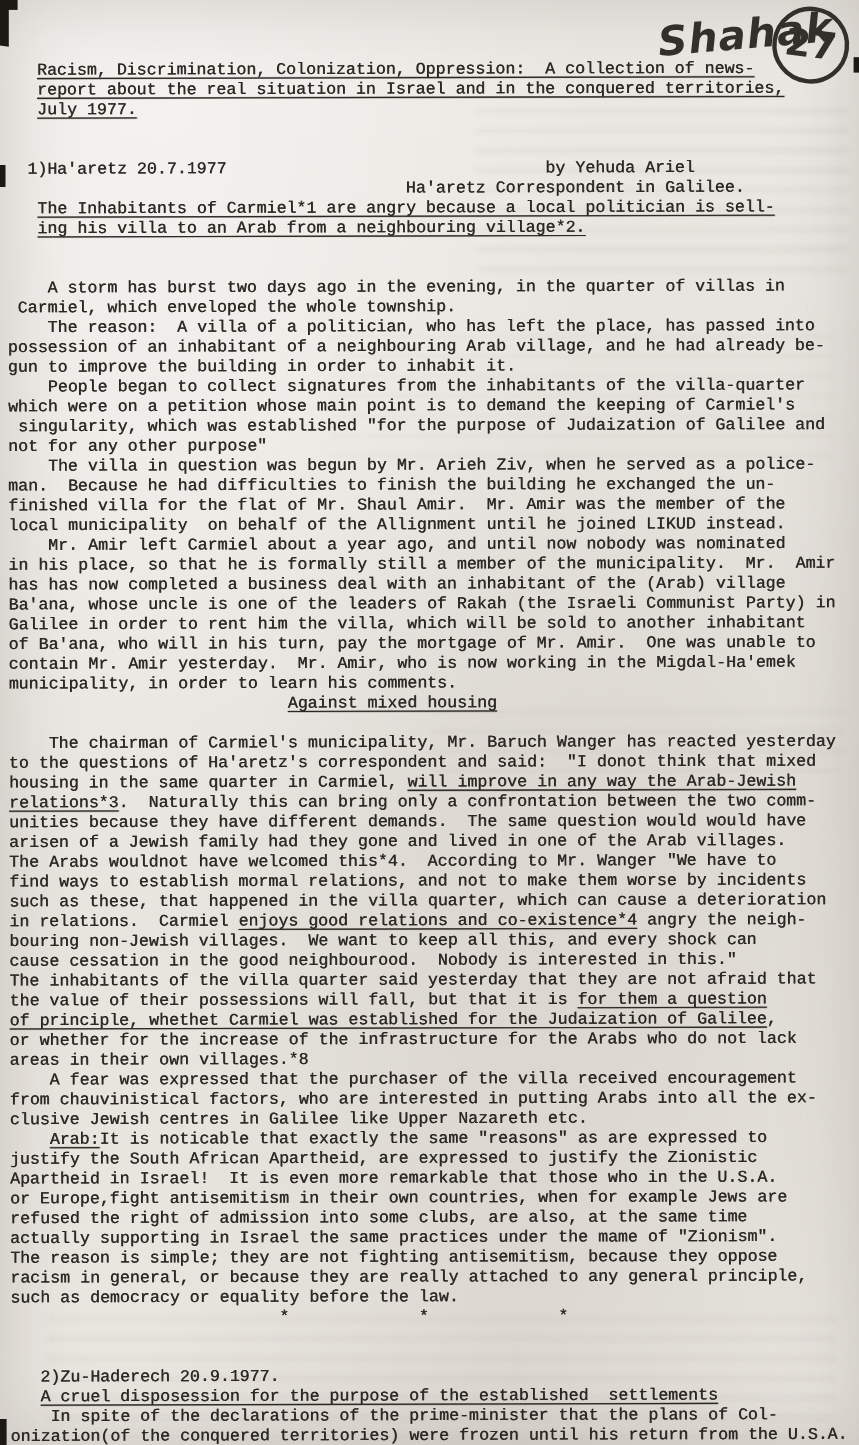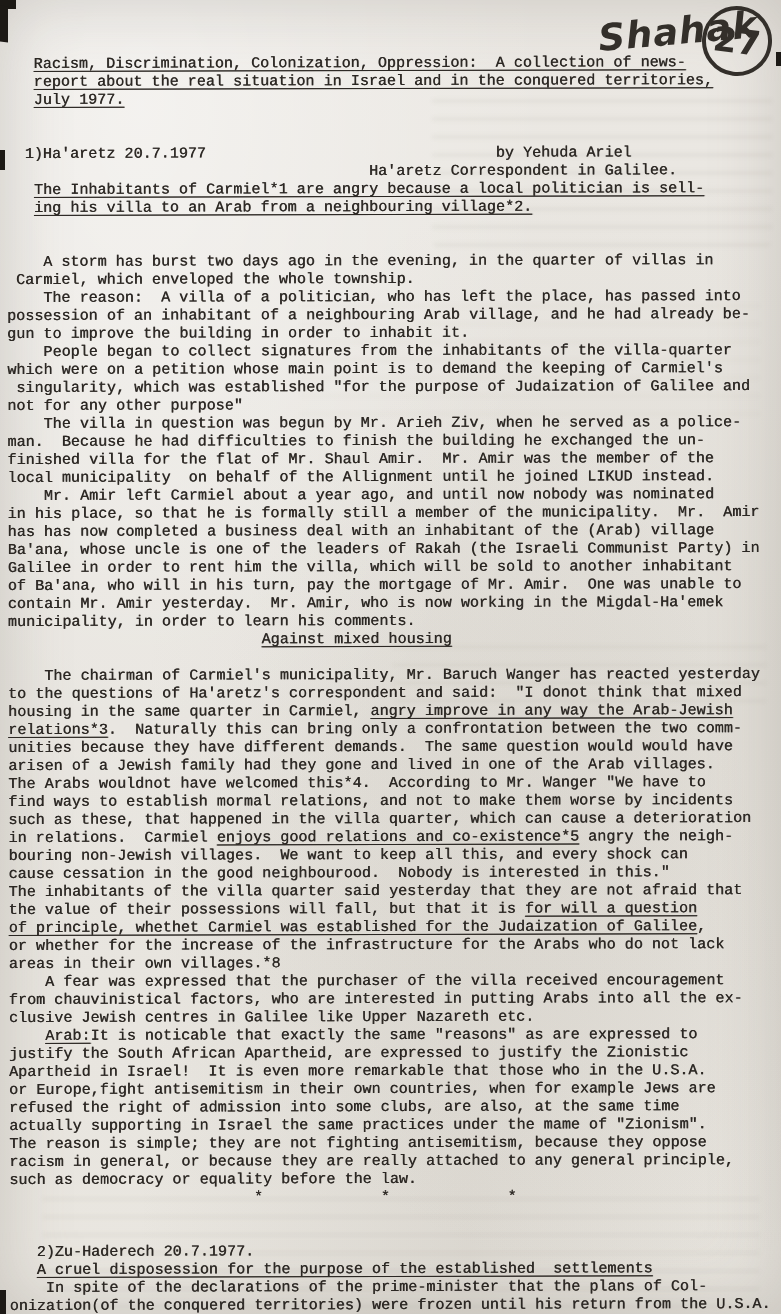--- a/index.html
+++ b/index.html
@@ -125,49 +125,49 @@
       <div class="tl"><span>has has now completed a business deal with an inhabitant of the (Arab) village</span></div>
       <div class="tl"><span>Ba'ana, whose uncle is one of the leaders of Rakah (the Israeli Communist Party) in</span></div>
       <div class="tl"><span>Galilee in order to rent him the villa, which will be sold to another inhabitant</span></div>
       <div class="tl"><span>of Ba'ana, who will in his turn, pay the mortgage of Mr. Amir.  One was unable to</span></div>
       <div class="tl"><span>contain Mr. Amir yesterday.  Mr. Amir, who is now working in the Migdal-Ha'emek</span></div>
       <div class="tl"><span>municipality, in order to learn his comments.</span></div>
       <div class="tl"><span>                            </span><span class="u">Against mixed housing</span></div>
       <div class="tl"> </div>
       <div class="tl"><span>    The chairman of Carmiel's municipality, Mr. Baruch Wanger has reacted yesterday</span></div>
       <div class="tl"><span>to the questions of Ha'aretz's correspondent and said:  "I donot think that mixed</span></div>
-      <div class="tl"><span>housing in the same quarter in Carmiel, </span><span class="u">angry improve in any way the Arab-Jewish</span></div>
+      <div class="tl"><span>housing in the same quarter in Carmiel, </span><span class="u">will improve in any way the Arab-Jewish</span></div>
       <div class="tl"><span class="u">relations*3</span><span>.  Naturally this can bring only a confrontation between the two comm-</span></div>
       <div class="tl"><span>unities because they have different demands.  The same question would would have</span></div>
       <div class="tl"><span>arisen of a Jewish family had they gone and lived in one of the Arab villages.</span></div>
       <div class="tl"><span>The Arabs wouldnot have welcomed this*4.  According to Mr. Wanger "We have to</span></div>
       <div class="tl"><span>find ways to establish mormal relations, and not to make them worse by incidents</span></div>
       <div class="tl"><span>such as these, that happened in the villa quarter, which can cause a deterioration</span></div>
-      <div class="tl"><span>in relations.  Carmiel </span><span class="u">enjoys good relations and co-existence*5</span><span> angry the neigh-</span></div>
+      <div class="tl"><span>in relations.  Carmiel </span><span class="u">enjoys good relations and co-existence*4</span><span> angry the neigh-</span></div>
       <div class="tl"><span>bouring non-Jewish villages.  We want to keep all this, and every shock can</span></div>
       <div class="tl"><span>cause cessation in the good neighbourood.  Nobody is interested in this."</span></div>
       <div class="tl"><span>The inhabitants of the villa quarter said yesterday that they are not afraid that</span></div>
-      <div class="tl"><span>the value of their possessions will fall, but that it is </span><span class="u">for will a question</span></div>
+      <div class="tl"><span>the value of their possessions will fall, but that it is </span><span class="u">for them a question</span></div>
       <div class="tl"><span class="u">of principle, whethet Carmiel was established for the Judaization of Galilee</span><span>,</span></div>
       <div class="tl"><span>or whether for the increase of the infrastructure for the Arabs who do not lack</span></div>
       <div class="tl"><span>areas in their own villages.*8</span></div>
       <div class="tl"><span>    A fear was expressed that the purchaser of the villa received encouragement</span></div>
       <div class="tl"><span>from chauvinistical factors, who are interested in putting Arabs into all the ex-</span></div>
       <div class="tl"><span>clusive Jewish centres in Galilee like Upper Nazareth etc.</span></div>
       <div class="tl"><span>    </span><span class="u">Arab:</span><span>It is noticable that exactly the same "reasons" as are expressed to</span></div>
       <div class="tl"><span>justify the South African Apartheid, are expressed to justify the Zionistic</span></div>
       <div class="tl"><span>Apartheid in Israel!  It is even more remarkable that those who in the U.S.A.</span></div>
       <div class="tl"><span>or Europe,fight antisemitism in their own countries, when for example Jews are</span></div>
       <div class="tl"><span>refused the right of admission into some clubs, are also, at the same time</span></div>
       <div class="tl"><span>actually supporting in Israel the same practices under the mame of "Zionism".</span></div>
       <div class="tl"><span>The reason is simple; they are not fighting antisemitism, because they oppose</span></div>
       <div class="tl"><span>racism in general, or because they are really attached to any general principle,</span></div>
       <div class="tl"><span>such as democracy or equality before the law.</span></div>
       <div class="tl"><span>                           *             *             *</span></div>
       <div class="tl"> </div>
       <div class="tl"> </div>
-      <div class="tl"><span>   2)Zu-Haderech 20.7.1977.</span></div>
+      <div class="tl"><span>   2)Zu-Haderech 20.9.1977.</span></div>
       <div class="tl"><span>   </span><span class="u">A cruel disposession for the purpose of the established  settlements</span></div>
       <div class="tl"><span>    In spite of the declarations of the prime-minister that the plans of Col-</span></div>
       <div class="tl"><span>onization(of the conquered territories) were frozen until his return from the U.S.A.</span></div>
     </div>
 
 </div>
 
 </body></html>

